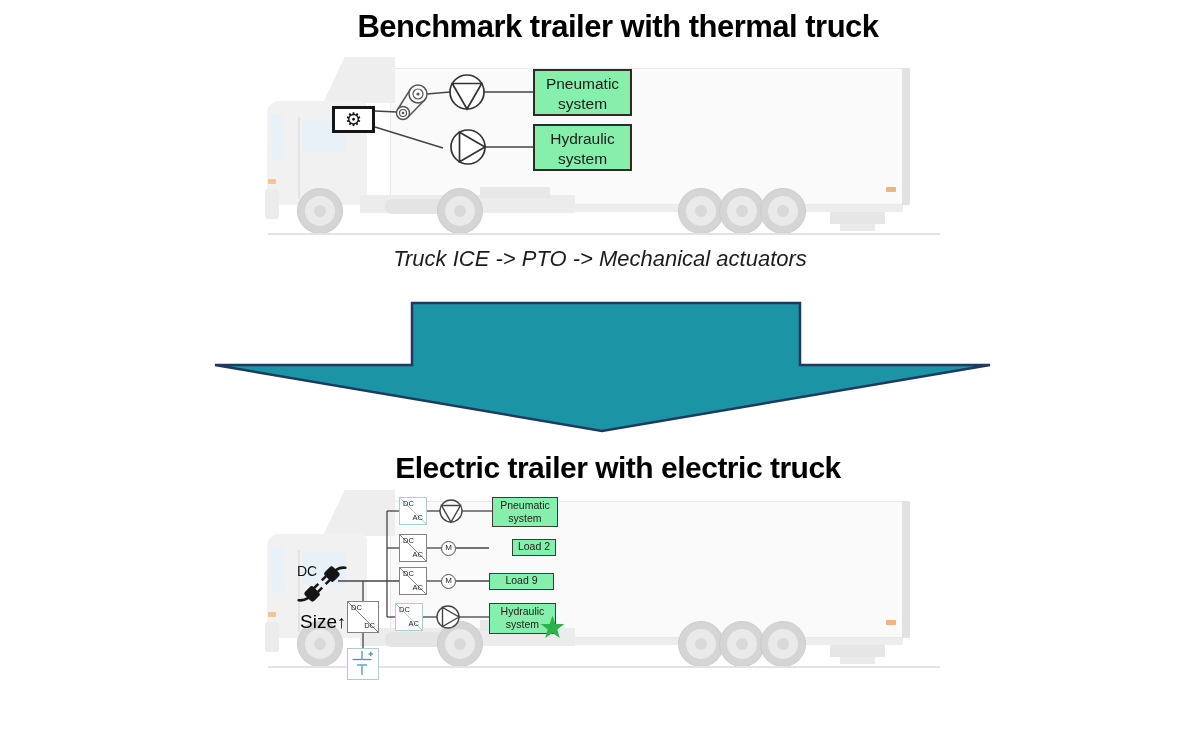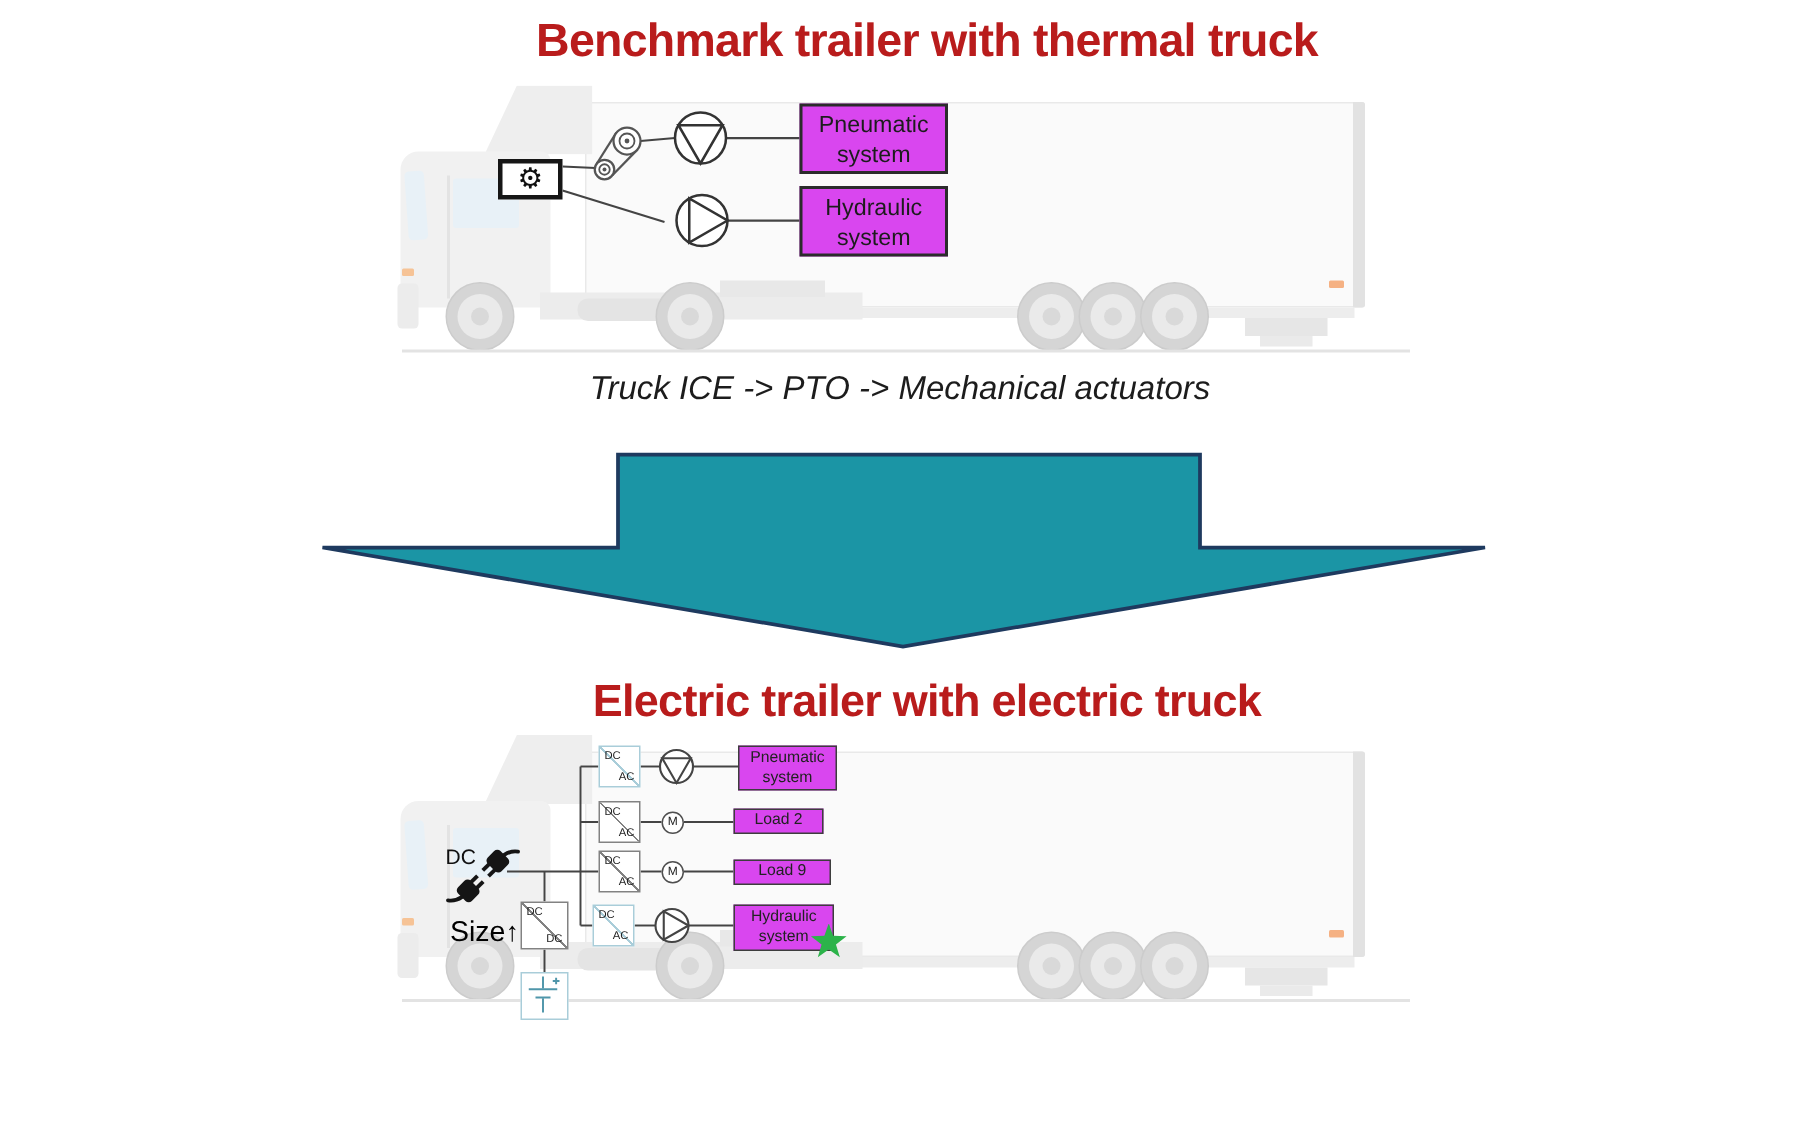--- a/index.html
+++ b/index.html
@@ -4,21 +4,21 @@
 <style>
   * { margin:0; padding:0; box-sizing:border-box; }
   html,body { background:#fff; }
   .page {
     position:relative; width:1200px; height:750px; background:#fff;
     font-family:"Liberation Sans", sans-serif; overflow:hidden; color:#111;
   }
   .abs { position:absolute; }
 
   
-  .sec-title { left:0; right:0; text-align:center; font-weight:700; color:#b91c1c; letter-spacing:-0.5px;margin-left:36px; }
+  .sec-title { left:0; right:0; text-align:center; font-weight:700; color:#000000; letter-spacing:-0.5px;margin-left:36px; }
   .title-top { top:9px;  font-size:31px; }
   .title-bottom { top:451px; font-size:30px; }
   .caption { left:0; right:0; text-align:center; font-style:italic; font-size:22px; color:#1c1c1c; }
   .caption-top { top:246px; }
   .caption-bottom { top:709px; }
 
   
   .arrow-svg { left:200px; top:300px; z-index:2; }
   .arrow-text { left:412px; width:390px; top:312px; z-index:3; text-align:center;
     color:#fff; font-size:26px; line-height:42px; font-weight:400; }
@@ -46,21 +46,21 @@
   .t-rail { left:128px; top:148px; width:510px; height:7px; background:#ededed; }
   .t-underride { left:565px; top:155px; width:55px; height:12px; background:#e6e6e6; }
   .t-step { left:575px; top:167px; width:35px; height:7px; background:#eaeaea; }
   .t-wheel { top:131px; width:46px; height:46px; border-radius:50%; background:#d5d5d5; border:1px solid #cccccc; }
   .t-wheel-mid { position:absolute; left:7px; top:7px; width:30px; height:30px; border-radius:50%; background:#eaeaea; }
   .t-wheel-hub { position:absolute; left:9px; top:9px; width:12px; height:12px; border-radius:50%; background:#d9d9d9; }
   .ground { height:2px; background:#e3e3e3; left:268px; width:672px; z-index:0; }
 
   
   .lines-svg { z-index:2; }
-  .dbox { position:absolute; background:#d946ef; z-index:3; text-align:center; color:#1c1c1c; }
+  .dbox { position:absolute; background:#86efac; z-index:3; text-align:center; color:#1c1c1c; }
   .sysbox-top { width:99px; height:47px; border:2px solid #2b2b2b; font-size:15.5px; line-height:20px; padding-top:3px; }
   .gearbox { left:332px; top:106px; width:43px; height:27px; border:3px solid #161616; z-index:3; background:#fff; }
   .gear-glyph { display:block; font-family:"DejaVu Sans", sans-serif; font-size:19px; line-height:21px; color:#111; text-align:center; }
 
   .loadbox { border:1.5px solid #3d3d3d; font-size:10.5px; color:#222; }
   .loadbox.two { line-height:13px; padding-top:1px; }
   .loadbox.one { line-height:13.5px; }
 
   .conv { width:28px; height:28px; border:1.5px solid var(--bc); background-color:#fff; z-index:3; position:absolute;
     background-image:linear-gradient(45deg, transparent calc(50% - 0.7px), var(--bc) calc(50% - 0.7px),
@@ -281,21 +281,21 @@
   </div>
   <div class="conv gr dcdc" style="left:347px; top:601px">
     <span class="c-dc">DC</span>
     <span class="c-ac">DC</span>
   </div>
 
   <div class="abs mcircle" style="left:441px; top:541px">M</div>
   <div class="abs mcircle" style="left:441px; top:574px">M</div>
 
   <div class="dbox loadbox two" style="left:492px; top:497px; width:66px; height:30px">Pneumatic system</div>
-  <div class="dbox loadbox one" style="left:489px; top:539px; width:60px; height:17px">Load 2</div>
+  <div class="dbox loadbox one" style="left:512px; top:539px; width:44px; height:17px">Load 2</div>
   <div class="dbox loadbox one" style="left:489px; top:573px; width:65px; height:17px">Load 9</div>
   <div class="dbox loadbox two" style="left:489px; top:603px; width:67px; height:31px">Hydraulic system</div>
 
   <svg class="abs star-svg" width="27" height="25" viewBox="0 0 27 25">
     <polygon points="13.5,-0.5 16.4,7.9 25.4,8.1 18.3,13.6 20.9,22.1 13.5,17 6.2,22.1 8.7,13.6 1.6,8.1 10.6,7.9" fill="#2cb34a"></polygon>
   </svg>
 
   <div class="abs battery">
     <svg width="28" height="28" viewBox="0 0 28 28">
       <g stroke="#4f96aa" stroke-width="1.3" fill="none">

